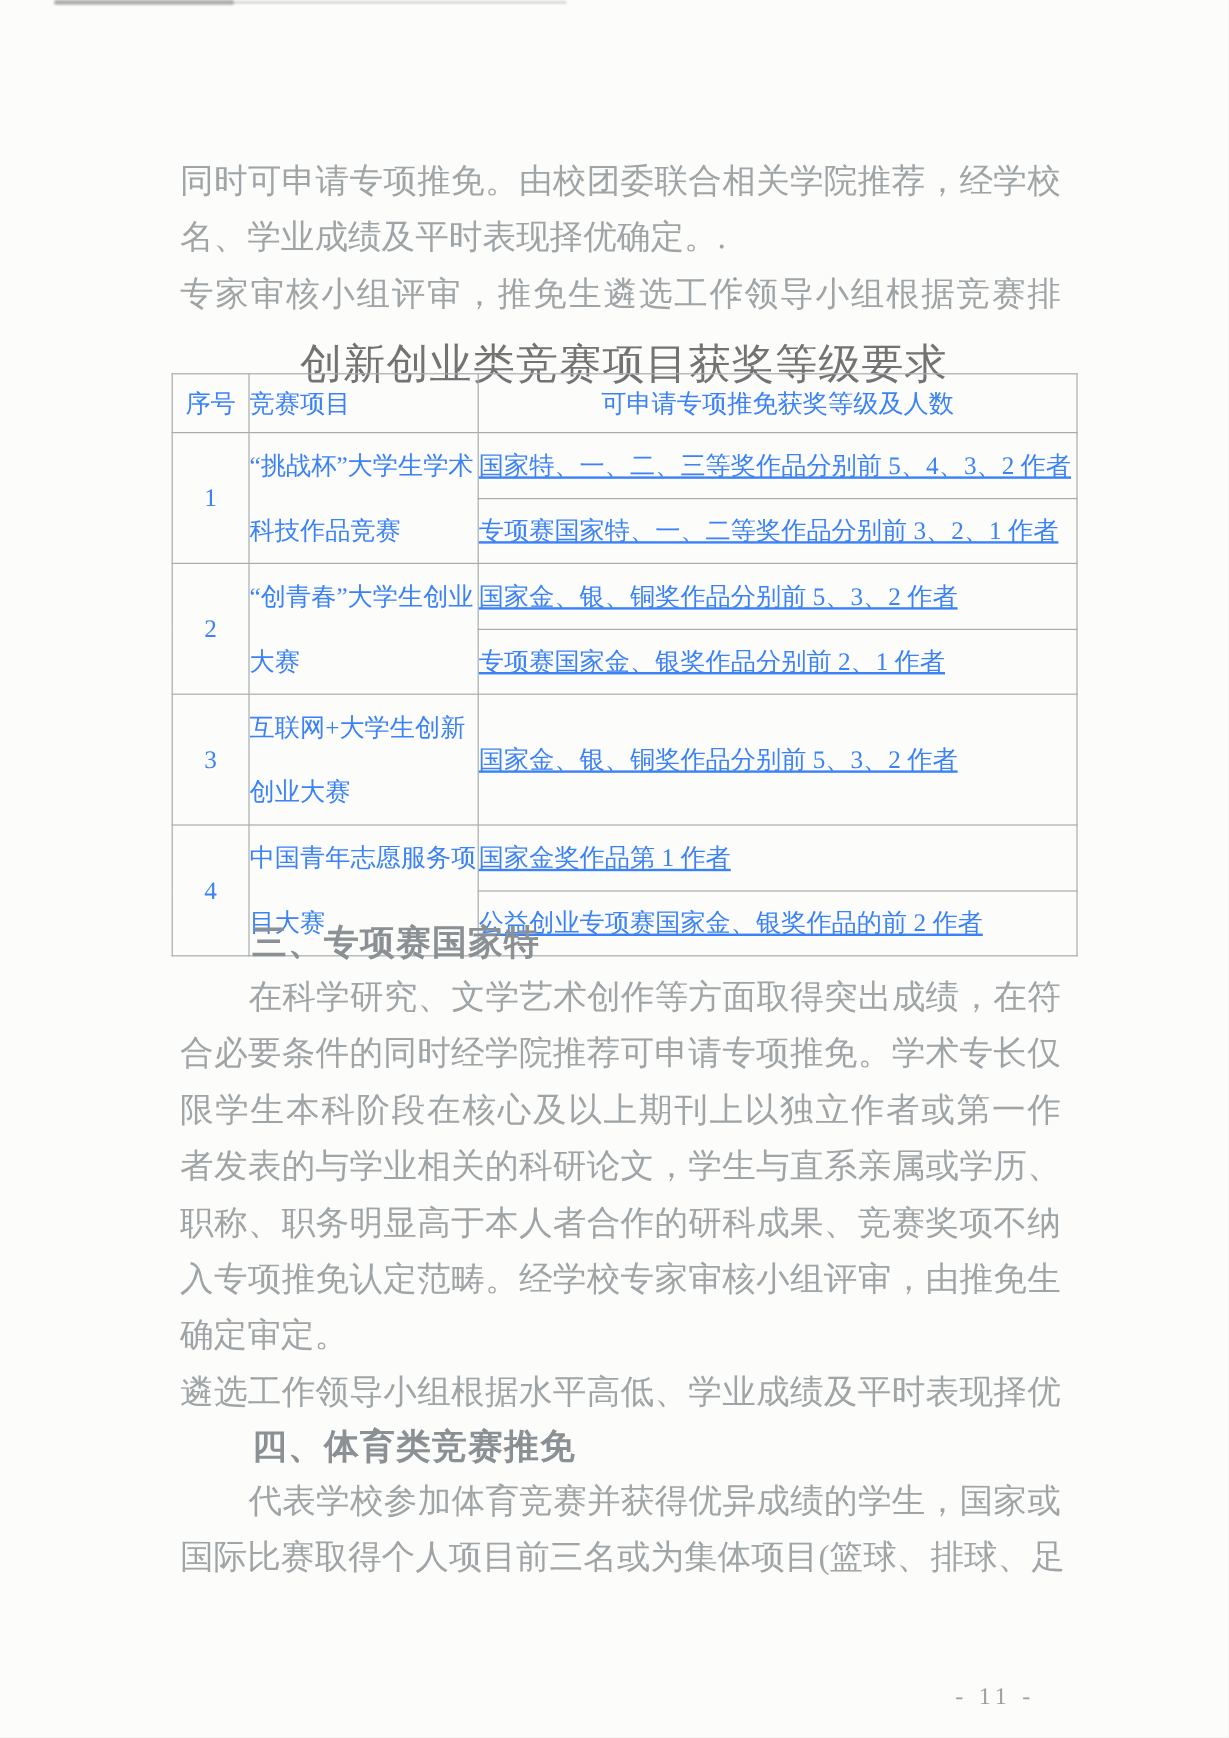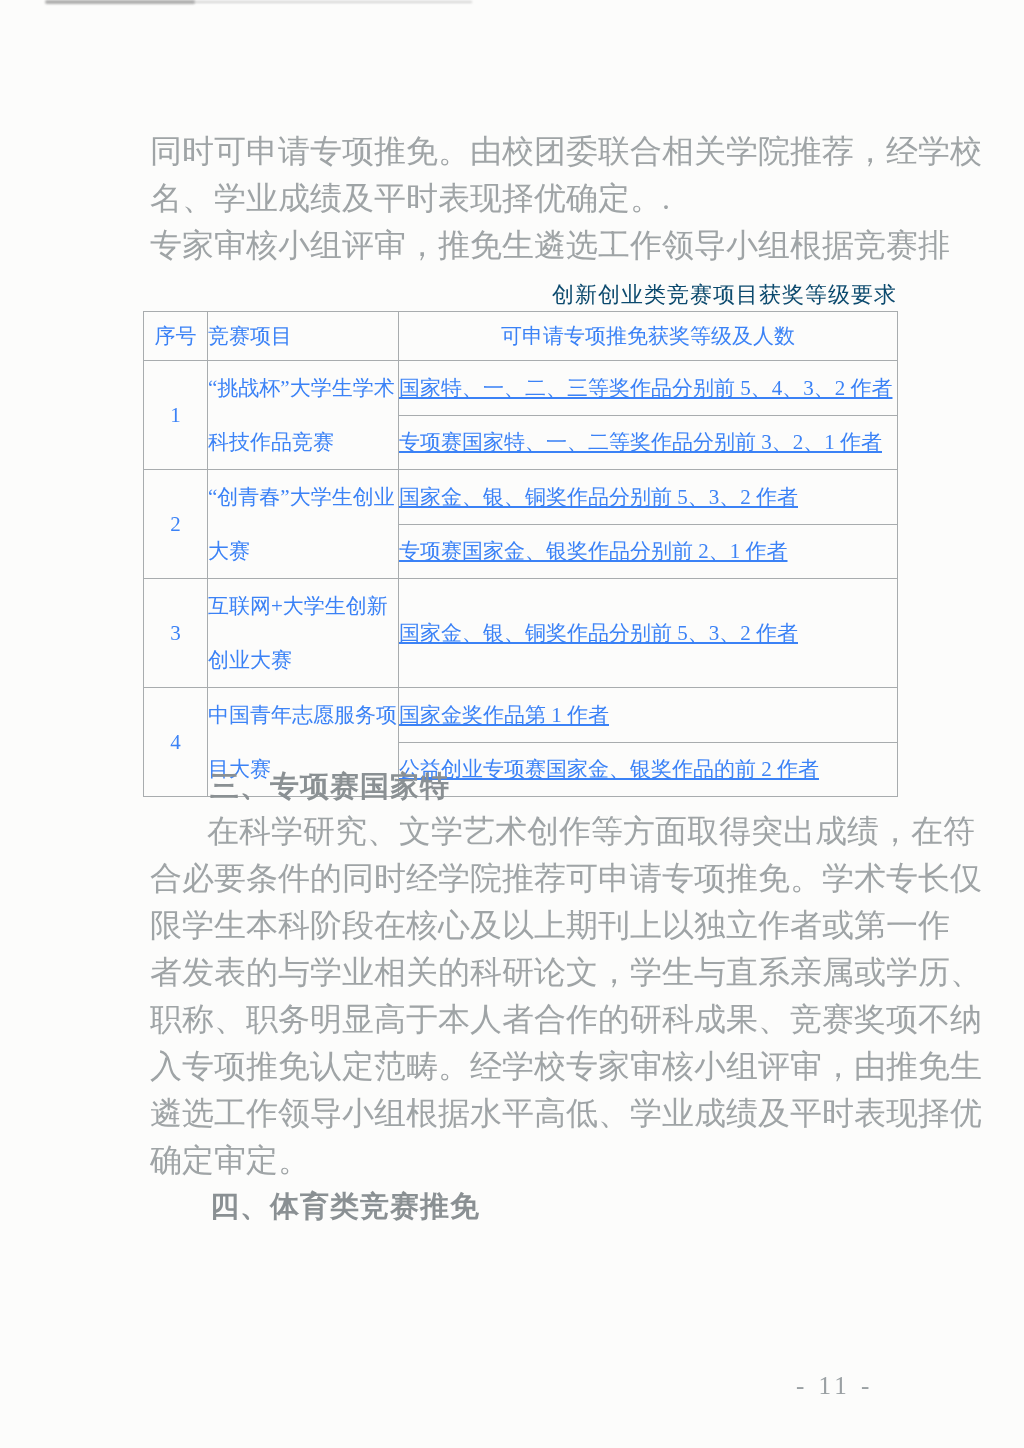--- a/index.html
+++ b/index.html
@@ -22,30 +22,30 @@
     position:absolute;left:192px;top:1px;width:280px;height:2px;
     background:#a9a9a9;opacity:.5;filter:blur(1px);
   }
   .artifact-colon{position:absolute;left:611px;top:231px;width:4px;height:22px;}
   .artifact-colon i{position:absolute;left:0;width:3px;height:3px;background:#8f9496;border-radius:50%;}
   .artifact-colon i.b{top:16px;}
   .artifact-colon i.a{top:0;}
 
   .para{position:absolute;left:150px;width:734px;}
   .line{
-    font-size:32px;line-height:47px;height:47px;
+    font-size:28px;line-height:47px;height:47px;
     text-align:justify;text-align-last:justify;text-justify:inter-character;
     white-space:nowrap;letter-spacing:0;
   }
   .line.noj{text-align-last:left;white-space:normal;}
   .line.indent{text-indent:57px;}
 
   .tbl-title{
     position:absolute;left:143px;top:280px;width:754px;
-    text-align:right;font-size:22px;color:#0c4a6e;letter-spacing:1px;
+    text-align:center;font-size:35px;color:#737373;letter-spacing:1px;
   }
 
   table.award{
     position:absolute;left:143px;top:311px;width:754px;
     border-collapse:collapse;table-layout:fixed;
     font-size:21px;color:#3b82f6;
   }
   table.award col.c1{width:64px;}
   table.award col.c2{width:191px;}
   table.award col.c3{width:499px;}
@@ -62,22 +62,22 @@
   tr.tall td.crit,tr.tall td{height:95px;}
   td.proj{line-height:54px;}
 
   .heading{
     position:absolute;left:150px;width:734px;
     font-family:"Liberation Sans","DejaVu Sans",sans-serif;
     font-weight:bold;color:#8a9093;
     font-size:29px;line-height:40px;text-indent:60px;letter-spacing:1px;
   }
   .page-number{
-    position:absolute;left:796px;top:1372px;
-    font-size:25px;color:#9aa0a3;letter-spacing:4px;white-space:pre;
+    position:absolute;left:796px;top:1403px;
+    font-size:20px;color:#9aa0a3;letter-spacing:4px;white-space:pre;
   }
 </style>
 </head>
 <body>
 
 <div class="page">
 
   <div class="artifact-streak-dark"></div>
   <div class="artifact-streak-light"></div>
   <div class="artifact-colon">
@@ -142,21 +142,25 @@
     </table>
 
   <div class="heading" style="top:766px">三、专项赛国家特</div>
   <div class="para" style="top:808px">
     <div class="line indent">在科学研究、文学艺术创作等方面取得突出成绩，在符</div>
     <div class="line">合必要条件的同时经学院推荐可申请专项推免。学术专长仅</div>
     <div class="line">限学生本科阶段在核心及以上期刊上以独立作者或第一作</div>
     <div class="line">者发表的与学业相关的科研论文，学生与直系亲属或学历、</div>
     <div class="line">职称、职务明显高于本人者合作的研科成果、竞赛奖项不纳</div>
     <div class="line">入专项推免认定范畴。经学校专家审核小组评审，由推免生</div>
+    <div class="line noj">确定审定。</div>
     <div class="line">遴选工作领导小组根据水平高低、学业成绩及平时表现择优</div>
-    <div class="line noj">确定审定。</div>
   </div>
 
   <div class="heading" style="top:1186px">四、体育类竞赛推免</div>
+  <div class="para" style="top:1228px">
+    <div class="line indent">代表学校参加体育竞赛并获得优异成绩的学生，国家或</div>
+    <div class="line">国际比赛取得个人项目前三名或为集体项目(篮球、排球、足</div>
+  </div>
 
   <div class="page-number">- 11 -</div>
 
 </div>
 
 </body></html>

